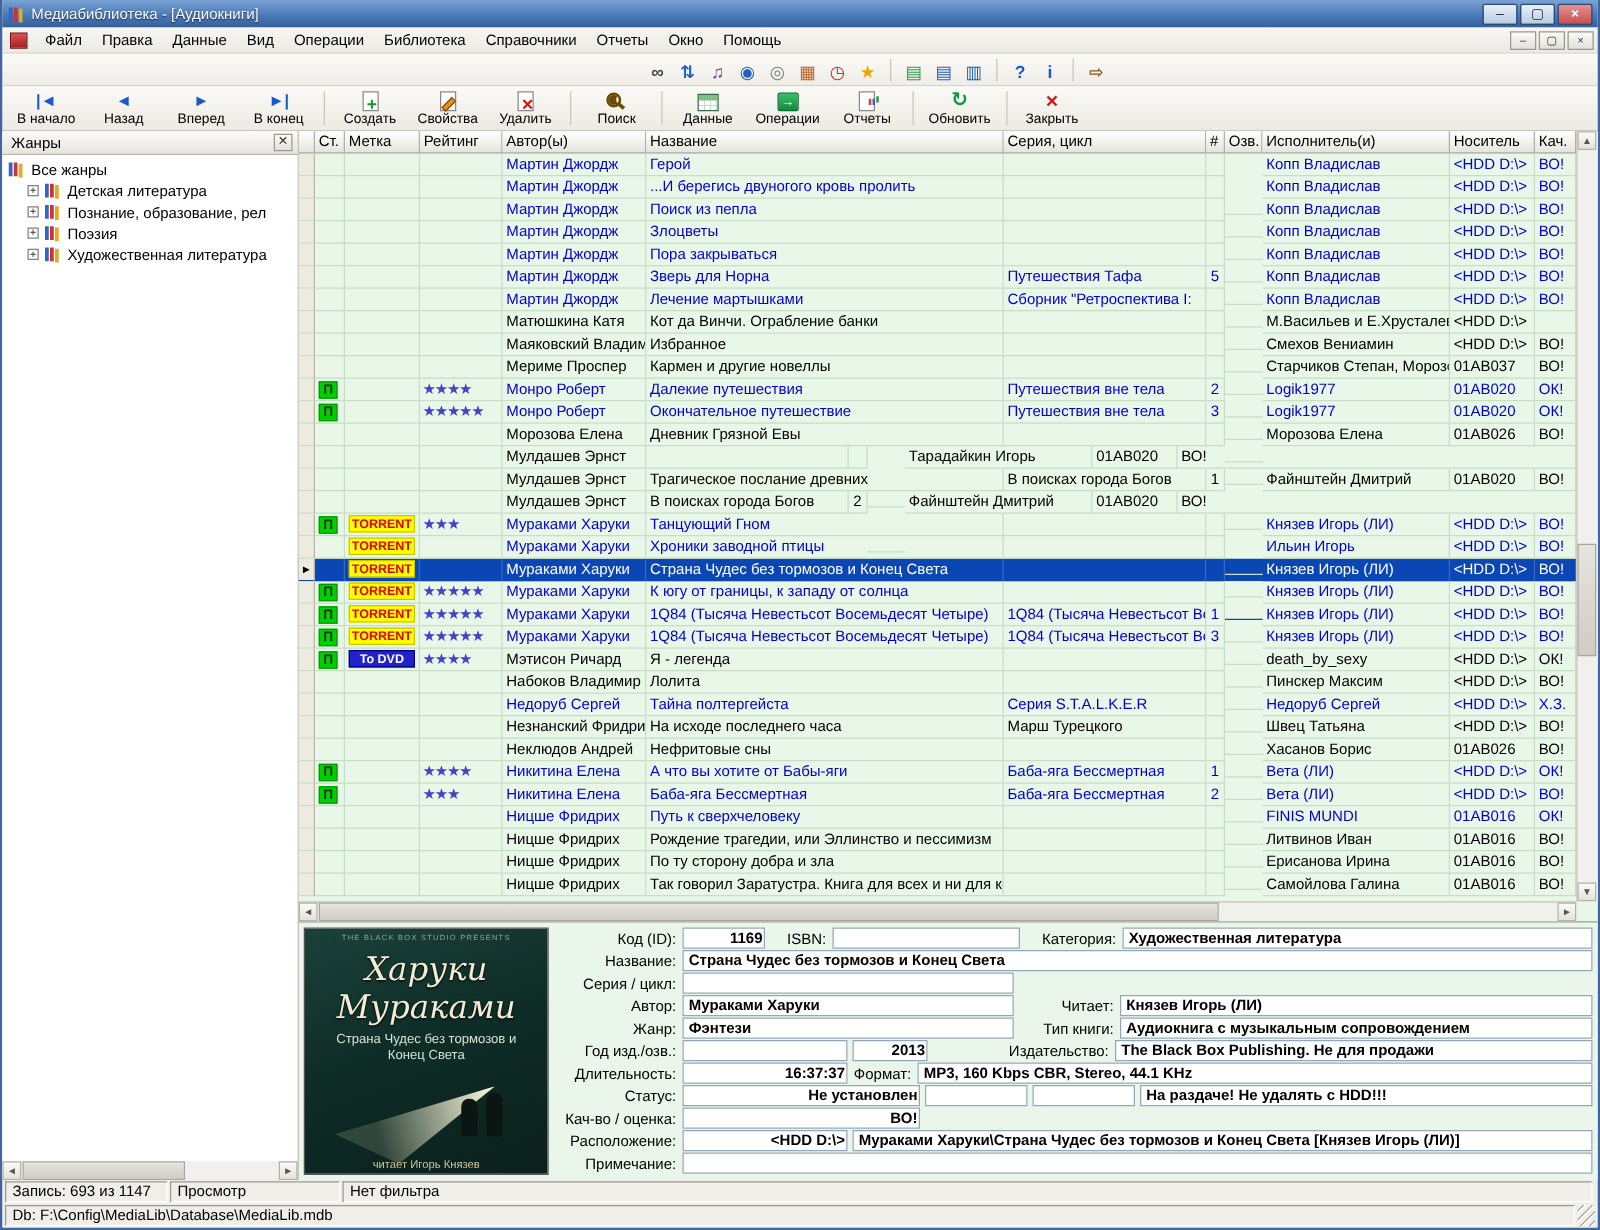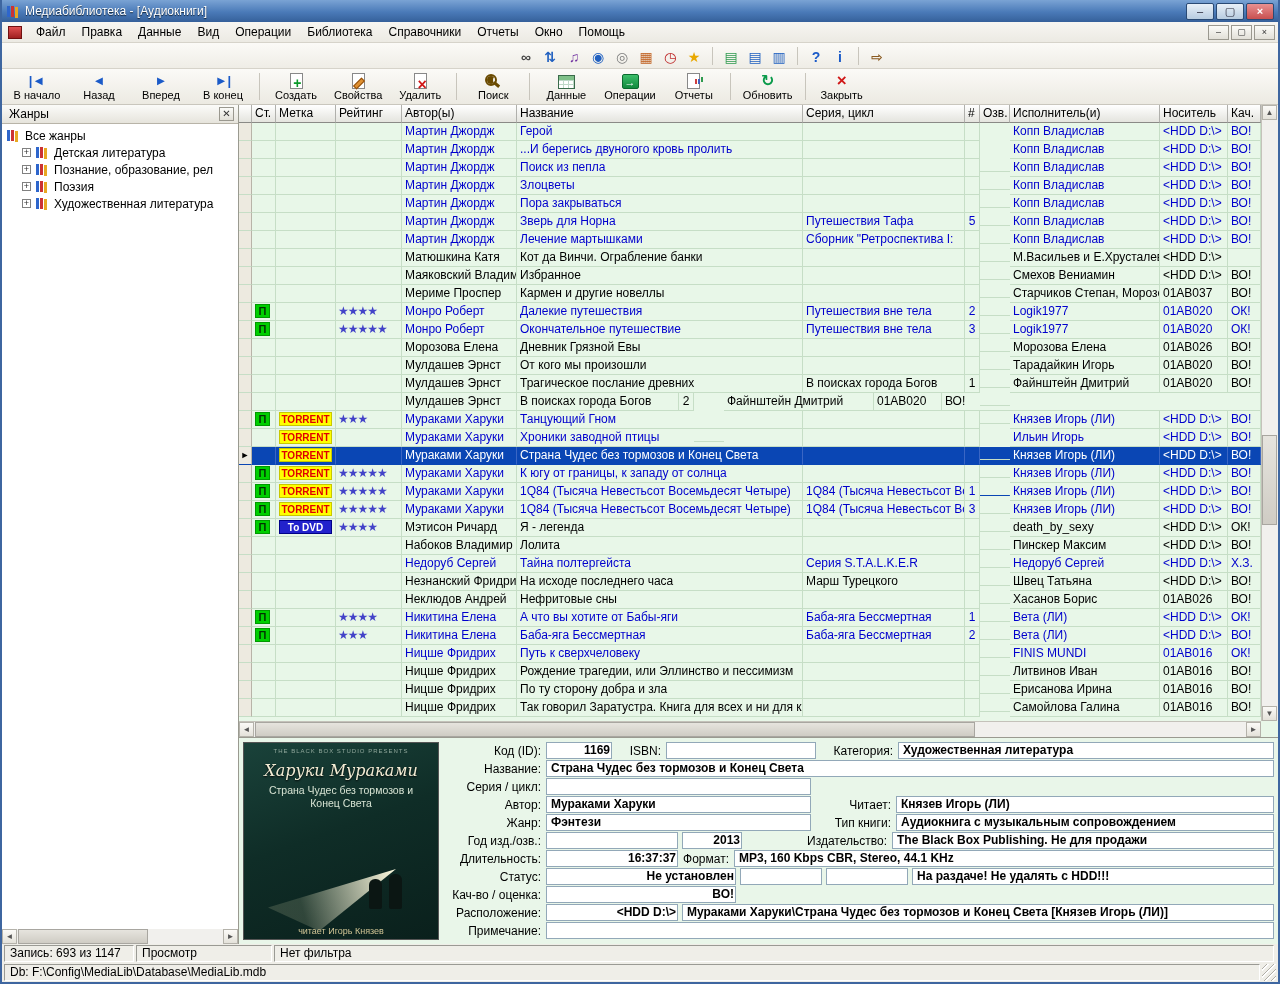--- a/index.html
+++ b/index.html
@@ -86,21 +86,21 @@
   .lbl-badge{display:block;height:14px;margin-top:1px;font-weight:bold;text-align:center;line-height:13px;font-size:10px;}
   .torrent{background:#FFFF00;color:#E00000;border:1px solid #C8C800;}
   .todvd{background:#2222CC;color:#FFFFFF;border:1px solid #000088;}
   .vscroll{position:absolute;top:0;right:0;bottom:16px;width:17px;border-left:1px solid #C4C2BA;}
   .hscroll-main{position:absolute;left:0;right:17px;bottom:0;height:16px;border-top:1px solid #C4C2BA;}
 
   
   .details{flex:1;display:flex;padding:4px;background:#E9F6E9;min-height:0;}
   .cover{width:196px;flex:none;background:linear-gradient(160deg,#1A423A 0%,#0F2D27 45%,#0A201C 100%);border:1px solid #555;position:relative;overflow:hidden;color:#E8E4CC;text-align:center;margin-right:9px;}
   .cv-studio{font-size:6px;letter-spacing:1px;color:#8FA69A;margin-top:5px;}
-  .cv-author{font-family:"DejaVu Serif",serif;font-style:italic;font-size:16px;margin-top:7px;color:#F2ECD4;text-shadow:0 1px 2px #000;}
+  .cv-author{font-family:"DejaVu Serif",serif;font-style:italic;font-size:26px;margin-top:7px;color:#F2ECD4;text-shadow:0 1px 2px #000;}
   .cv-title{font-size:10.5px;margin-top:4px;color:#D6E2D2;line-height:1.25;padding:0 18px;}
   .cv-beam{position:absolute;right:42px;bottom:8px;width:128px;height:62px;background:linear-gradient(255deg,#FFFBE0,rgba(255,250,200,.15) 72%);clip-path:polygon(100% 0,0 62%,40% 100%);}
   .cv-fig{position:absolute;bottom:30px;width:13px;height:30px;background:#0B1613;border-radius:6px 6px 2px 2px;}
   .f1{right:56px;}
   .f2{right:36px;height:35px;}
   .cv-narrator{position:absolute;bottom:3px;width:100%;font-size:9px;color:#CFC394;}
   .fields{flex:1;min-width:0;}
   .frow{display:flex;align-items:center;height:17px;margin-bottom:1px;}
   .flabel{text-align:right;padding-right:5px;white-space:nowrap;flex:none;}
   .lw1{width:98px;}
@@ -471,21 +471,20 @@
               <div class="cell c-artist" style="width: 150px;">Морозова Елена</div>
               <div class="cell c-media" style="width: 68px;">01AB026</div>
               <div class="cell c-q" style="width: 36px; flex: 1 1 0%;">ВО!</div>
             </div>
             <div class="trow">
               <div class="cell c-marker" style="width: 13px;"></div>
               <div class="cell c-st" style="width: 24px;"></div>
               <div class="cell c-mark" style="width: 60px;"></div>
               <div class="cell c-stars" style="width: 66px;"></div>
               <div class="cell c-author" style="width: 115px;">Мулдашев Эрнст</div>
-              <div class="cell c-title" style="width: 286px;">От кого мы произошли</div>
               <div class="cell c-series" style="width: 162px;"></div>
               <div class="cell c-num" style="width: 15px;"></div>
               <div class="cell c-year" style="width: 30px;">2007</div>
               <div class="cell c-artist" style="width: 150px;">Тарадайкин Игорь</div>
               <div class="cell c-media" style="width: 68px;">01AB020</div>
               <div class="cell c-q" style="width: 36px; flex: 1 1 0%;">ВО!</div>
             </div>
             <div class="trow">
               <div class="cell c-marker" style="width: 13px;"></div>
               <div class="cell c-st" style="width: 24px;"></div>

